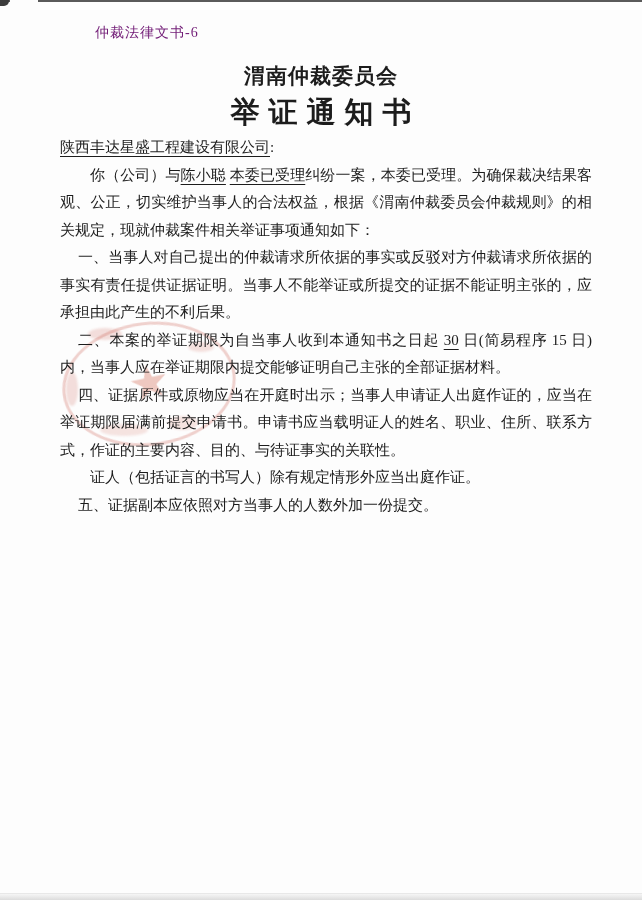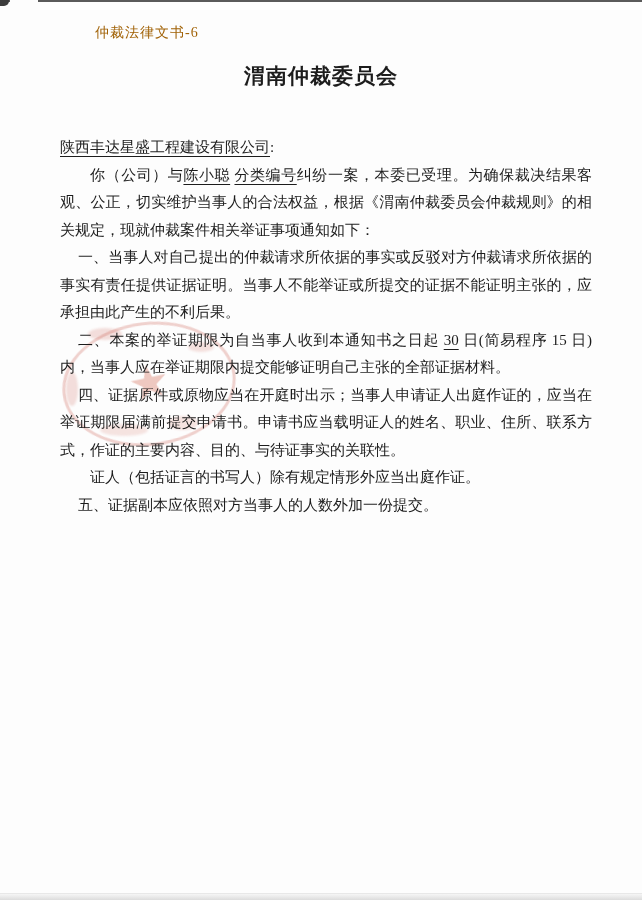--- a/index.html
+++ b/index.html
@@ -30,21 +30,21 @@
     background: #3c3c3c; border-radius: 0 0 5px 0;
   }
   .bottom-edge {
     position: absolute; bottom: 0; left: 0; right: 0; height: 6px;
     background: linear-gradient(#f6f6f6, #dcdcdc);
     border-top: 1px solid #e8e8e8;
   }
   
   .series-label {
     position: absolute; left: 95px; top: 24px;
-    font-size: 14px; letter-spacing: 1px; color: #a16207;
+    font-size: 14px; letter-spacing: 1px; color: #701a75;
   }
   .org-title {
     position: absolute; top: 62px; left: 0; width: 100%;
     margin: 0; text-align: center;
     font-size: 21px; font-weight: bold; letter-spacing: 1px;
   }
   .doc-title {
     position: absolute; top: 93px; left: 0; width: 100%;
     margin: 0; text-align: center;
     font-size: 29px; font-weight: bold;
@@ -96,34 +96,35 @@
 
 <div class="page">
 
   <div class="top-edge"></div>
   <div class="top-edge-gap"></div>
   <div class="corner-blot"></div>
 
   <div class="series-label">仲裁法律文书-6</div>
 
   <h1 class="org-title">渭南仲裁委员会</h1>
+  <h2 class="doc-title">举证通知书</h2>
 
   <div class="stamp">
     <div class="stamp-ring"></div>
     <div class="stamp-star">★</div>
     <div class="stamp-blot blot-a"></div>
     <div class="stamp-blot blot-b"></div>
     <div class="stamp-blot blot-c"></div>
     <div class="stamp-blot blot-d"></div>
     <div class="stamp-blot blot-e"></div>
   </div>
 
   <div class="body-text">
     <p><span class="u">陕西丰达星盛工程建设有限公司</span><span>:</span></p>
-    <p class="indent2"><span>你（公司）与</span><span class="u">陈小聪</span><span> </span><span class="u">分类编号</span><span>纠纷一案，本委已受理。为确保裁决结果客观、公正，切实维护当事人的合法权益，根据《渭南仲裁委员会仲裁规则》的相关规定，现就仲裁案件相关举证事项通知如下：</span></p>
+    <p class="indent2"><span>你（公司）与</span><span class="u">陈小聪</span><span> </span><span class="u">本委已受理</span><span>纠纷一案，本委已受理。为确保裁决结果客观、公正，切实维护当事人的合法权益，根据《渭南仲裁委员会仲裁规则》的相关规定，现就仲裁案件相关举证事项通知如下：</span></p>
     <p class="indent1"><span>一、当事人对自己提出的仲裁请求所依据的事实或反驳对方仲裁请求所依据的事实有责任提供证据证明。当事人不能举证或所提交的证据不能证明主张的，应承担由此产生的不利后果。</span></p>
     <p class="indent1"><span>二、本案的举证期限为自当事人收到本通知书之日起 </span><span class="u">30</span><span> 日(简易程序 15 日)内，当事人应在举证期限内提交能够证明自己主张的全部证据材料。</span></p>
     <p class="indent1"><span>四、证据原件或原物应当在开庭时出示；当事人申请证人出庭作证的，应当在举证期限届满前提交申请书。申请书应当载明证人的姓名、职业、住所、联系方式，作证的主要内容、目的、与待证事实的关联性。</span></p>
     <p class="indent2"><span>证人（包括证言的书写人）除有规定情形外应当出庭作证。</span></p>
     <p class="indent1"><span>五、证据副本应依照对方当事人的人数外加一份提交。</span></p>
   </div>
 
   <div class="bottom-edge"></div>
 
 </div>

